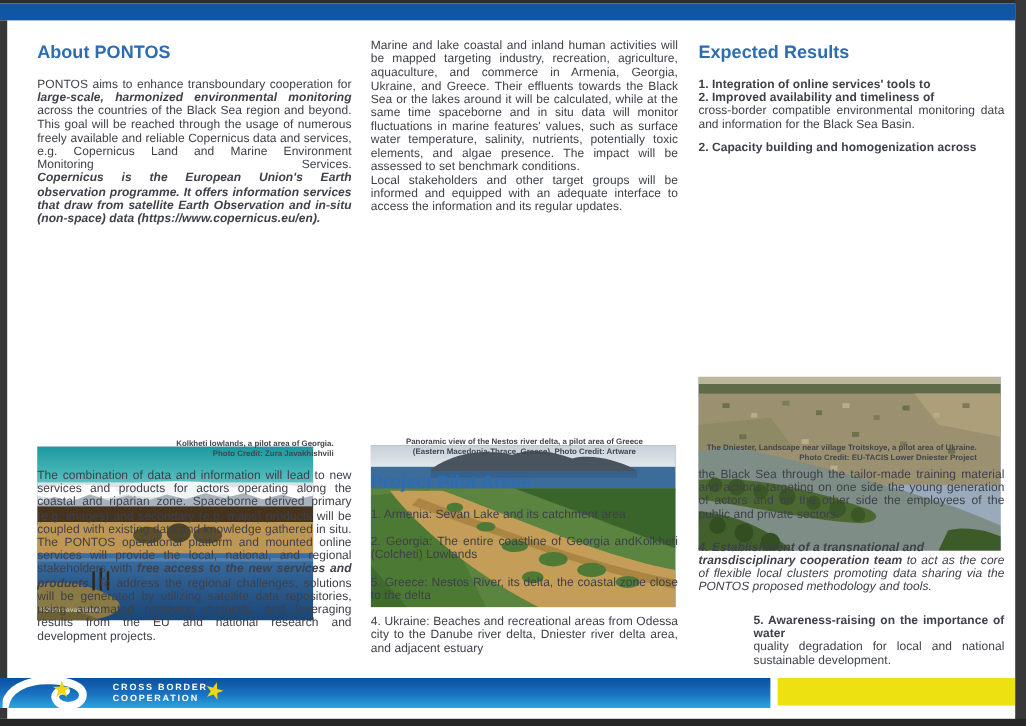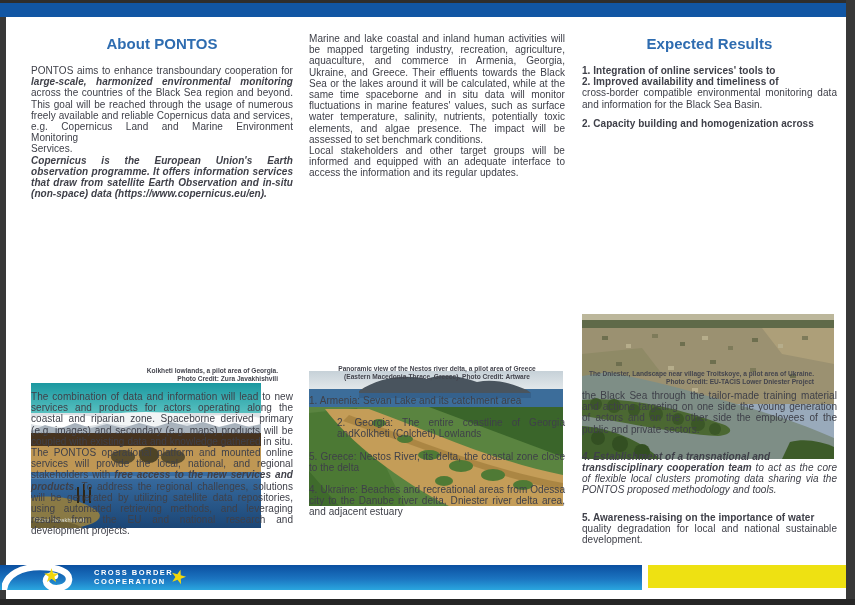--- a/index.html
+++ b/index.html
@@ -17,25 +17,25 @@
   
   .topbar{position:absolute;left:0;top:3px;width:846px;height:14px;background:#1156a4;}
 
   
   .col{position:absolute;font-size:10px;line-height:11.2px;letter-spacing:0.05px;text-align:justify;}
   .col1{left:31px;top:36px;width:262px;height:532px;}
   .col2{left:309px;top:33px;width:256px;height:535px;}
   .col3{left:582px;top:36px;width:255px;height:532px;}
   .abs{position:absolute;left:0;right:0;}
 
-  .h{font-size:15px;line-height:16px;font-weight:bold;color:#2e6cb0;text-align:center;margin:0 0 13px 0;}
+  .h{font-size:15px;line-height:16px;font-weight:bold;color:#2e6cb0;text-align:left;margin:0 0 13px 0;}
   p{margin:0;}
   .bi{font-weight:bold;font-style:italic;}
   .force-last{text-align-last:justify;}
-  .split{display:flex;justify-content:space-between;flex-direction:column;}
+  .split{display:flex;justify-content:space-between;}
 
   .photo{position:relative;overflow:hidden;background:#9ab;}
   .photo svg{display:block;}
   .wm{position:absolute;left:3px;bottom:2px;font-size:5.5px;color:#d8ddd8;letter-spacing:0.2px;}
 
   .cap{font-size:6.6px;line-height:8px;font-weight:bold;color:#44454e;letter-spacing:0;}
   .cap-r{text-align:right;}
   .cap-c{text-align:center;}
 
   
@@ -140,22 +140,23 @@
       <path d="M0,100 L30,135 L0,135 Z" fill="#3f6b2c"></path>
     </svg>
   </div>
 
   <div class="abs cap cap-c" style="top:332px;width:256px;">
     <div>Panoramic view of the Nestos river delta, a pilot area of Greece</div>
     <div>(Eastern Macedonia-Thrace, Greece). Photo Credit: Artware</div>
   </div>
 
   <div class="abs" style="top:362px;">
+    <div class="h">Project Pilot Areas</div>
     <p style="margin-bottom:11px;">1. Armenia: Sevan Lake and its catchment area</p>
-    <p style="margin-bottom:11px;margin-left:28px;">2. Georgia: The entire coastline of Georgia andKolkheti (Colcheti) Lowlands</p>
+    <p style="margin-bottom:11px;">2. Georgia: The entire coastline of Georgia andKolkheti (Colcheti) Lowlands</p>
     <p style="margin-bottom:11px;">5. Greece: Nestos River, its delta, the coastal zone close to the delta</p>
     <p>4. Ukraine: Beaches and recreational areas from Odessa city to the Danube river delta, Dniester river delta area, and adjacent estuary</p>
   </div>
 </div>
 
 <div class="col col3">
   <div class="h">Expected Results</div>
 
   <p><b>1. Integration of online services' tools to</b><br></p>
   <p><b>2. Improved availability and timeliness of</b><br><span>cross-border compatible environmental monitoring data and information for the Black Sea Basin.</span></p>
@@ -204,21 +205,21 @@
   </div>
 
   <div class="abs cap cap-r" style="top:334px;width:232px;">
     <div>The Dniester, Landscape near village Troitskoye, a pilot area of Ukraine.</div>
     <div>Photo Credit: EU-TACIS Lower Dniester Project</div>
   </div>
 
   <div class="abs" style="top:354px;">
     <p>the Black Sea through the tailor-made training material and actions targeting on one side the young generation of actors and on the other side the employees of the public and private sectors.</p>
     <p style="margin-top:16px;font-style:italic;"><b>4. Establishment of a transnational and</b><br><b>transdisciplinary cooperation team </b><span>to act as the core of flexible local clusters promoting data sharing via the PONTOS proposed methodology and tools.</span></p>
-    <p style="margin-top:16px;"><b>5. Awareness-raising on the importance of water</b><br><span>quality degradation for local and national sustainable development.</span></p>
+    <p style="margin-top:16px;margin-left:46px;"><b>5. Awareness-raising on the importance of water</b><br><span>quality degradation for local and national sustainable development.</span></p>
   </div>
 </div>
 
 <div class="footer-blue"></div>
 <div class="cbc-logo">
   <svg width="92" height="25" viewBox="0 0 92 25">
     <path d="M2,24 C 4,9 20,2 38,2 C 56,2 68,7 67,15 C 66,23 52,26 46,20 C 41,15 46,9 53,11" fill="none" stroke="#ffffff" stroke-width="6.5" stroke-linecap="round"></path>
   </svg>
 </div>
 <span class="star star1">★</span>

